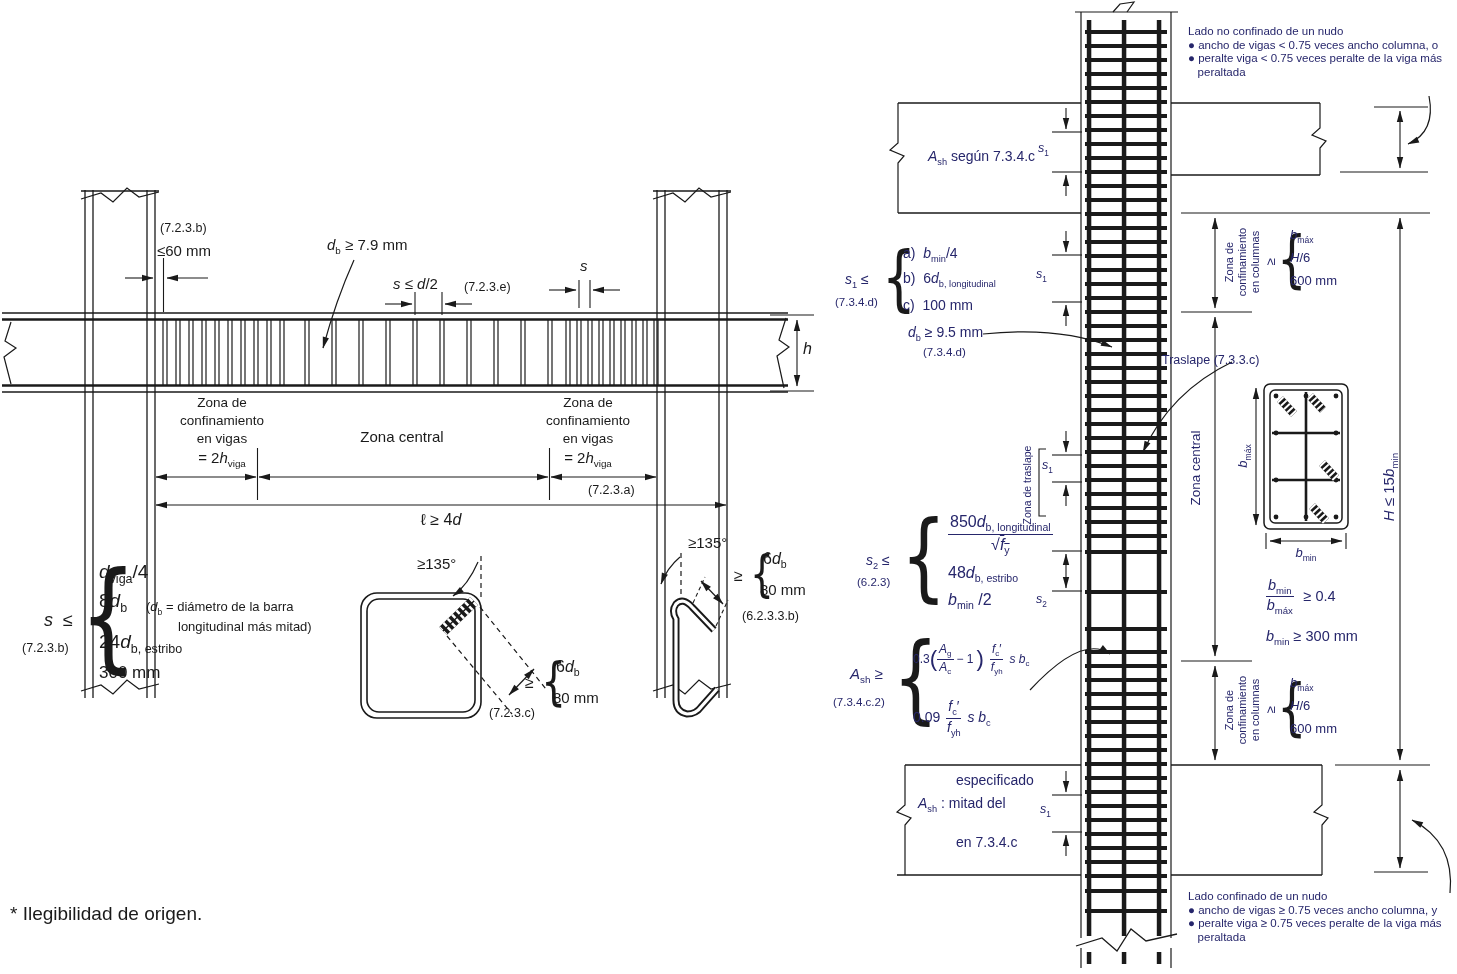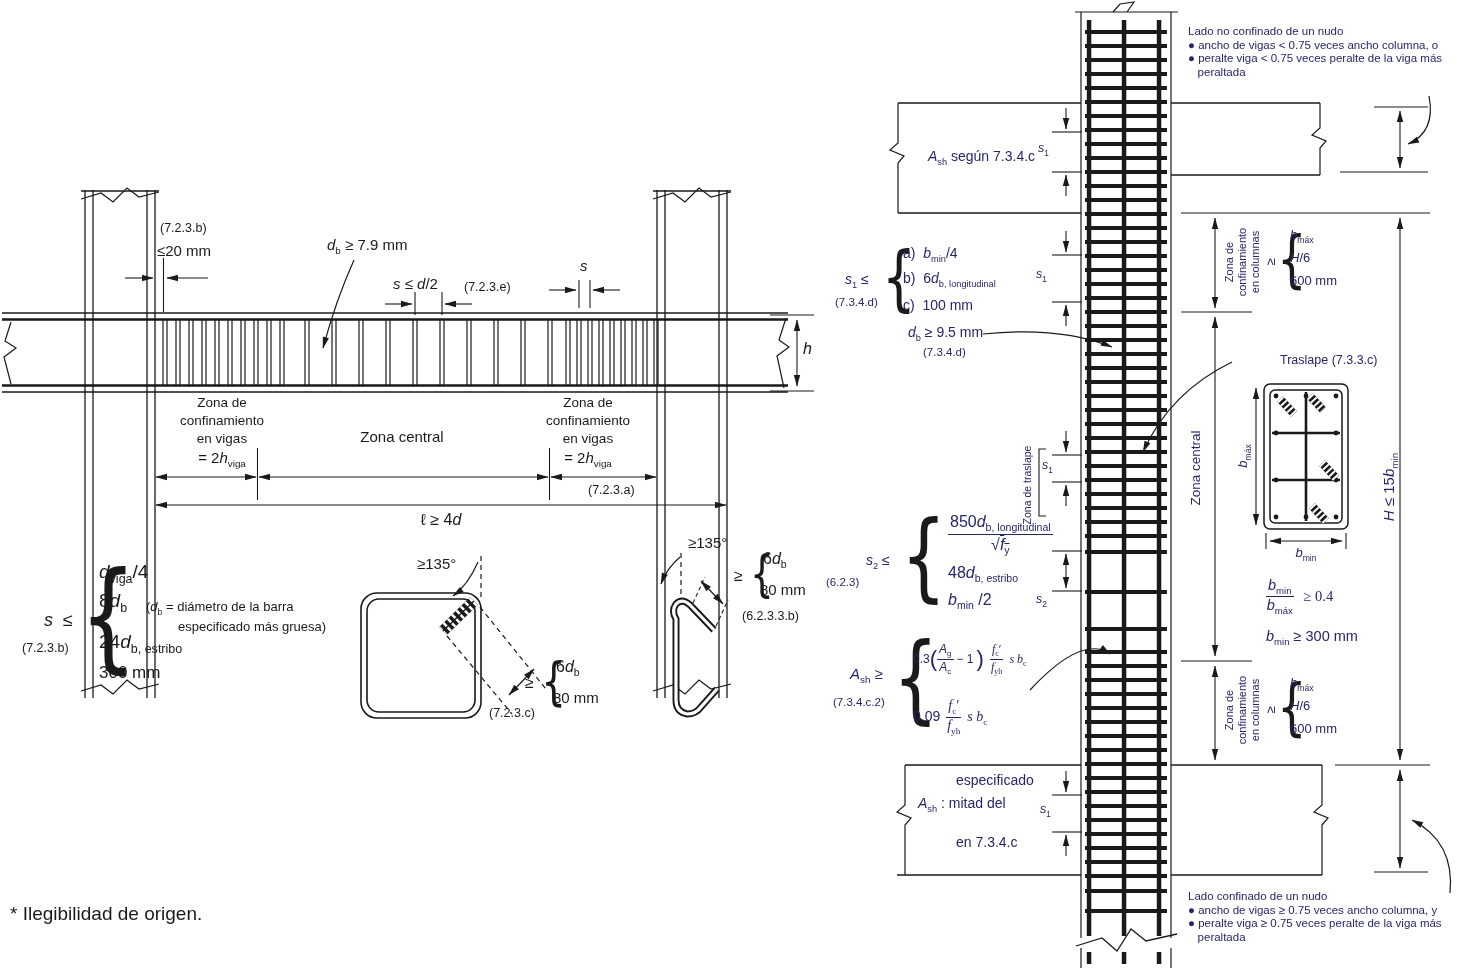--- a/index.html
+++ b/index.html
@@ -15,21 +15,21 @@
   sub{font-size:66%;}
   .ctrx{transform:translateX(-50%);text-align:center;}
   .rot{transform:translate(-50%,-50%) rotate(-90deg);text-align:center;}
   .brace{position:absolute;font-family:"DejaVu Sans",sans-serif;color:#1a1a1a;
          font-weight:400;transform:scaleX(0.75);line-height:1;}
   .fr{display:inline-flex;flex-direction:column;text-align:center;vertical-align:middle;line-height:1.2;}
   .fr .nu{border-bottom:1.4px solid currentColor;padding:0 2px;}
   .ov{text-decoration:overline;margin-top:39px;}
   .bp{font-size:185%;font-weight:300;vertical-align:middle;line-height:1;}
   .mx{margin:0 3px;}
-  .mlx{margin-left:6px;font-family:Liberation Serif, serif;}
+  .mlx{margin-left:6px;}
   .stack>div{margin-bottom:7px;}
 </style>
 </head>
 <body>
 
 <div id="canvas">
 
 <svg id="draw" width="1457" height="974" viewBox="0 0 1457 974">
   <defs>
     <marker id="ah" viewBox="0 0 12 8" markerWidth="12" markerHeight="8" refX="11.5" refY="4" orient="auto-start-reverse" markerUnits="userSpaceOnUse">
@@ -353,21 +353,21 @@
       <line x1="1312" y1="506" x2="1326" y2="521" stroke="#fff" stroke-width="8" stroke-dasharray="2,2.6"></line>
     </g>
     <line x1="1256" y1="388" x2="1256" y2="525" stroke-width="1.1" marker-start="url(#ah)" marker-end="url(#ah)"></line>
     <line x1="1266" y1="533" x2="1266" y2="549" stroke-width="1.1"></line>
     <line x1="1346" y1="533" x2="1346" y2="549" stroke-width="1.1"></line>
     <line x1="1270" y1="541" x2="1342" y2="541" stroke-width="1.1" marker-start="url(#ah)" marker-end="url(#ah)"></line>
   </g>
 </svg>
 
   <div class="lbl sm" style="left:160px;top:221px">(7.2.3.b)</div>
-  <div class="lbl" style="left:157px;top:242px">≤20 mm</div>
+  <div class="lbl" style="left:157px;top:242px">≤60 mm</div>
   <div class="lbl" style="left:327px;top:236px"><i>d</i><sub>b</sub> ≥ 7.9 mm</div>
   <div class="lbl" style="left:393px;top:275px"><i>s</i> ≤ <i>d</i>/2</div>
   <div class="lbl sm" style="left:464px;top:280px">(7.2.3.e)</div>
   <div class="lbl" style="left:580px;top:257px"><i>s</i></div>
   <div class="lbl" style="left:803px;top:340px;font-size:16px"><i>h</i></div>
 
   <div class="lbl ctrx" style="left:222px;top:394px;font-size:13.5px;line-height:18px">Zona de<br>confinamiento<br>en vigas</div>
   <div class="lbl ctrx" style="left:222px;top:449px">= 2<i>h</i><sub>viga</sub></div>
   <div class="lbl ctrx" style="left:588px;top:394px;font-size:13.5px;line-height:18px">Zona de<br>confinamiento<br>en vigas</div>
   <div class="lbl ctrx" style="left:588px;top:449px">= 2<i>h</i><sub>viga</sub></div>
@@ -376,21 +376,21 @@
   <div class="lbl ctrx" style="left:441px;top:511px;font-size:16px">ℓ ≥ 4<i>d</i></div>
 
   <div class="lbl" style="left:44px;top:610px;font-size:18px"><i>s</i>&nbsp; ≤</div>
   <div class="lbl sm" style="left:22px;top:641px">(7.2.3.b)</div>
   <div class="brace" style="left:70px;top:556px;font-size:120px">{</div>
   <div class="lbl eq" style="left:99px;top:561px"><i>d</i><sub>viga</sub>/4</div>
   <div class="lbl eq" style="left:99px;top:590px">8<i>d</i><sub>b</sub></div>
   <div class="lbl eq" style="left:99px;top:631px">24<i>d</i><sub>b, estribo</sub></div>
   <div class="lbl" style="left:99px;top:663px;font-size:17px">300 mm</div>
   <div class="lbl" style="left:146px;top:600px;font-size:13px">(<i>d</i><sub>b</sub> = diámetro de la barra</div>
-  <div class="lbl" style="left:178px;top:620px;font-size:13px">especificado más gruesa)</div>
+  <div class="lbl" style="left:178px;top:620px;font-size:13px">longitudinal más mitad)</div>
 
   <div class="lbl" style="left:417px;top:555px">≥135°</div>
   <div class="lbl" style="left:525px;top:674px;font-size:16px">≥</div>
   <div class="brace" style="left:537px;top:655px;font-size:52px">{</div>
   <div class="lbl" style="left:556px;top:658px;font-size:16px">6<i>d</i><sub>b</sub></div>
   <div class="lbl" style="left:553px;top:689px">80 mm</div>
   <div class="lbl sm" style="left:489px;top:706px">(7.2.3.c)</div>
 
   <div class="lbl" style="left:688px;top:534px">≥135°</div>
   <div class="lbl" style="left:734px;top:567px;font-size:16px">≥</div>
@@ -415,40 +415,40 @@
   <div class="lbl md blu" style="left:845px;top:271px"><i>s</i><sub>1</sub> ≤</div>
   <div class="lbl xs blu" style="left:835px;top:296px">(7.3.4.d)</div>
   <div class="brace" style="left:876px;top:241px;font-size:72px">{</div>
   <div class="lbl md blu" style="left:903px;top:245px">a)&nbsp; <i>b</i><sub>min</sub>/4</div>
   <div class="lbl md blu" style="left:903px;top:270px">b)&nbsp; 6<i>d</i><sub>b, longitudinal</sub></div>
   <div class="lbl md blu" style="left:903px;top:297px">c)&nbsp; 100 mm</div>
 
   <div class="lbl md blu" style="left:908px;top:324px"><i>d</i><sub>b</sub> ≥ 9.5 mm</div>
   <div class="lbl xs blu" style="left:923px;top:346px">(7.3.4.d)</div>
 
-  <div class="lbl sm blu" style="left:1280px;top:353px">Traslape (7.3.3.c)</div>
+  <div class="lbl sm blu" style="left:1162px;top:353px">Traslape (7.3.3.c)</div>
   <div class="lbl blu rot" style="left:1027px;top:485px;font-size:10.5px">Zona de traslape</div>
   <div class="lbl blu rot" style="left:1196px;top:468px;font-size:13.5px">Zona central</div>
 
   <div class="lbl blu rot" style="left:1242px;top:262px;font-size:11px;line-height:13px">Zona de<br>confinamiento<br>en columnas</div>
   <div class="lbl blu rot" style="left:1271px;top:262px;font-size:13px">≥</div>
   <div class="brace" style="left:1272px;top:228px;font-size:62px">{</div>
   <div class="lbl blu" style="left:1290px;top:228px;font-size:13px"><i>b</i><sub>máx</sub></div>
   <div class="lbl blu" style="left:1290px;top:251px;font-size:13px"><i>H</i>/6</div>
   <div class="lbl blu" style="left:1290px;top:274px;font-size:13px">600 mm</div>
 
   <div class="lbl blu rot" style="left:1242px;top:710px;font-size:11px;line-height:13px">Zona de<br>confinamiento<br>en columnas</div>
   <div class="lbl blu rot" style="left:1271px;top:710px;font-size:13px">≥</div>
   <div class="brace" style="left:1272px;top:676px;font-size:62px">{</div>
   <div class="lbl blu" style="left:1290px;top:676px;font-size:13px"><i>b</i><sub>máx</sub></div>
   <div class="lbl blu" style="left:1290px;top:699px;font-size:13px"><i>H</i>/6</div>
   <div class="lbl blu" style="left:1290px;top:722px;font-size:13px">600 mm</div>
 
   <div class="lbl md blu" style="left:866px;top:552px"><i>s</i><sub>2</sub> ≤</div>
-  <div class="lbl xs blu" style="left:826px;top:576px">(6.2.3)</div>
+  <div class="lbl xs blu" style="left:857px;top:576px">(6.2.3)</div>
   <div class="brace" style="left:893px;top:508px;font-size:96px">{</div>
   <div class="lbl blu stack" style="left:948px;top:512px;font-size:16px">
     <div class="fr">
       <span class="nu">850<i>d</i><sub>b, longitudinal</sub></span>
       <span>√<span class="ov"><i>f</i><sub>y</sub></span></span>
     </div>
     <div>48<i>d</i><sub>b, estribo</sub></div>
     <div><i>b</i><sub>min</sub> /2</div>
   </div>
 

